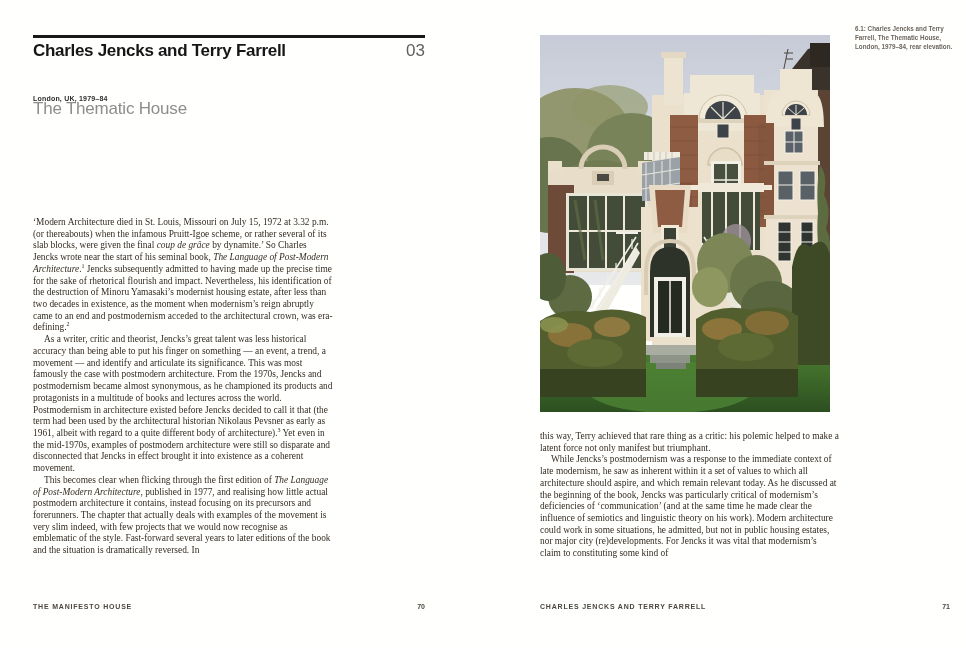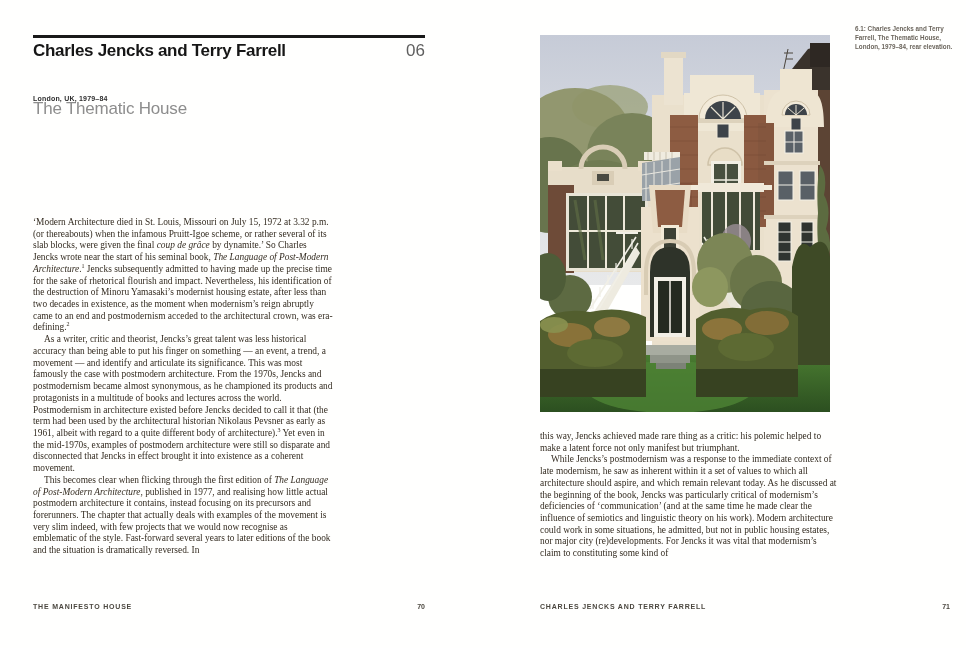--- a/index.html
+++ b/index.html
@@ -37,21 +37,21 @@
   .footer .pagenum{float:right;letter-spacing:0;}
   
   .photo{position:absolute;left:540px;top:35px;width:290px;height:377px;}
 </style>
 </head>
 <body>
 
 <div class="spread">
 
   <div class="rule"></div>
-  <div class="chapter-num">06</div>
+  <div class="chapter-num">03</div>
   <div class="title">Charles Jencks and Terry Farrell</div>
   <div class="subtitle">The Thematic House</div>
   <div class="location">London, UK, 1979–84</div>
 
   <div class="body-col body-left">
     <p>‘Modern Architecture died in St. Louis, Missouri on July 15, 1972 at 3.32 p.m. (or thereabouts) when the infamous Pruitt-Igoe scheme, or rather several of its slab blocks, were given the final <i>coup de grâce</i> by dynamite.’ So Charles Jencks wrote near the start of his seminal book, <i>The Language of Post-Modern Architecture</i>.<sup>1</sup> Jencks subsequently admitted to having made up the precise time for the sake of rhetorical flourish and impact. Nevertheless, his identification of the destruction of Minoru Yamasaki’s modernist housing estate, after less than two decades in existence, as the moment when modernism’s reign abruptly came to an end and postmodernism acceded to the architectural crown, was era-defining.<sup>2</sup></p>
     <p>As a writer, critic and theorist, Jencks’s great talent was less historical accuracy than being able to put his finger on something — an event, a trend, a movement — and identify and articulate its significance. This was most famously the case with postmodern architecture. From the 1970s, Jencks and postmodernism became almost synonymous, as he championed its products and protagonists in a multitude of books and lectures across the world. Postmodernism in architecture existed before Jencks decided to call it that (the term had been used by the architectural historian Nikolaus Pevsner as early as 1961, albeit with regard to a quite different body of architecture).<sup>3</sup> Yet even in the mid-1970s, examples of postmodern architecture were still so disparate and disconnected that Jencks in effect brought it into existence as a coherent movement.</p>
     <p>This becomes clear when flicking through the first edition of <i>The Language of Post-Modern Architecture</i>, published in 1977, and realising how little actual postmodern architecture it contains, instead focusing on its precursors and forerunners. The chapter that actually deals with examples of the movement is very slim indeed, with few projects that we would now recognise as emblematic of the style. Fast-forward several years to later editions of the book and the situation is dramatically reversed. In</p>
   </div>
 
@@ -227,21 +227,21 @@
       <ellipse cx="182" cy="294" rx="20" ry="11" fill="#a07c40" opacity="0.75"></ellipse>
       <ellipse cx="227" cy="288" rx="22" ry="12" fill="#97743c" opacity="0.7"></ellipse>
       <ellipse cx="206" cy="312" rx="28" ry="14" fill="#5d6a33"></ellipse>
       <rect x="156" y="334" width="102" height="28" fill="#333d1e" opacity="0.85"></rect>
     </g>
   </svg>
 
   <div class="caption">6.1: Charles Jencks and Terry Farrell, The Thematic House, London, 1979–84, rear elevation.</div>
 
   <div class="body-col body-right">
-    <p>this way, Jencks achieved made rare thing as a critic: his polemic helped to make a latent force not only manifest but triumphant.</p>
+    <p>this way, Terry achieved that rare thing as a critic: his polemic helped to make a latent force not only manifest but triumphant.</p>
     <p>While Jencks’s postmodernism was a response to the immediate context of late modernism, he saw as inherent within it a set of values to which all architecture should aspire, and which remain relevant today. As he discussed at the beginning of the book, Jencks was particularly critical of modernism’s deficiencies of ‘communication’ (and at the same time he made clear the influence of semiotics and linguistic theory on his work). Modern architecture could work in some situations, he admitted, but not in public housing estates, nor major city (re)developments. For Jencks it was vital that modernism’s claim to constituting some kind of</p>
   </div>
 
   <div class="footer footer-right">
     <span class="pagenum">71</span>
     <span>CHARLES JENCKS AND TERRY FARRELL</span>
   </div>
 
 </div>
 

